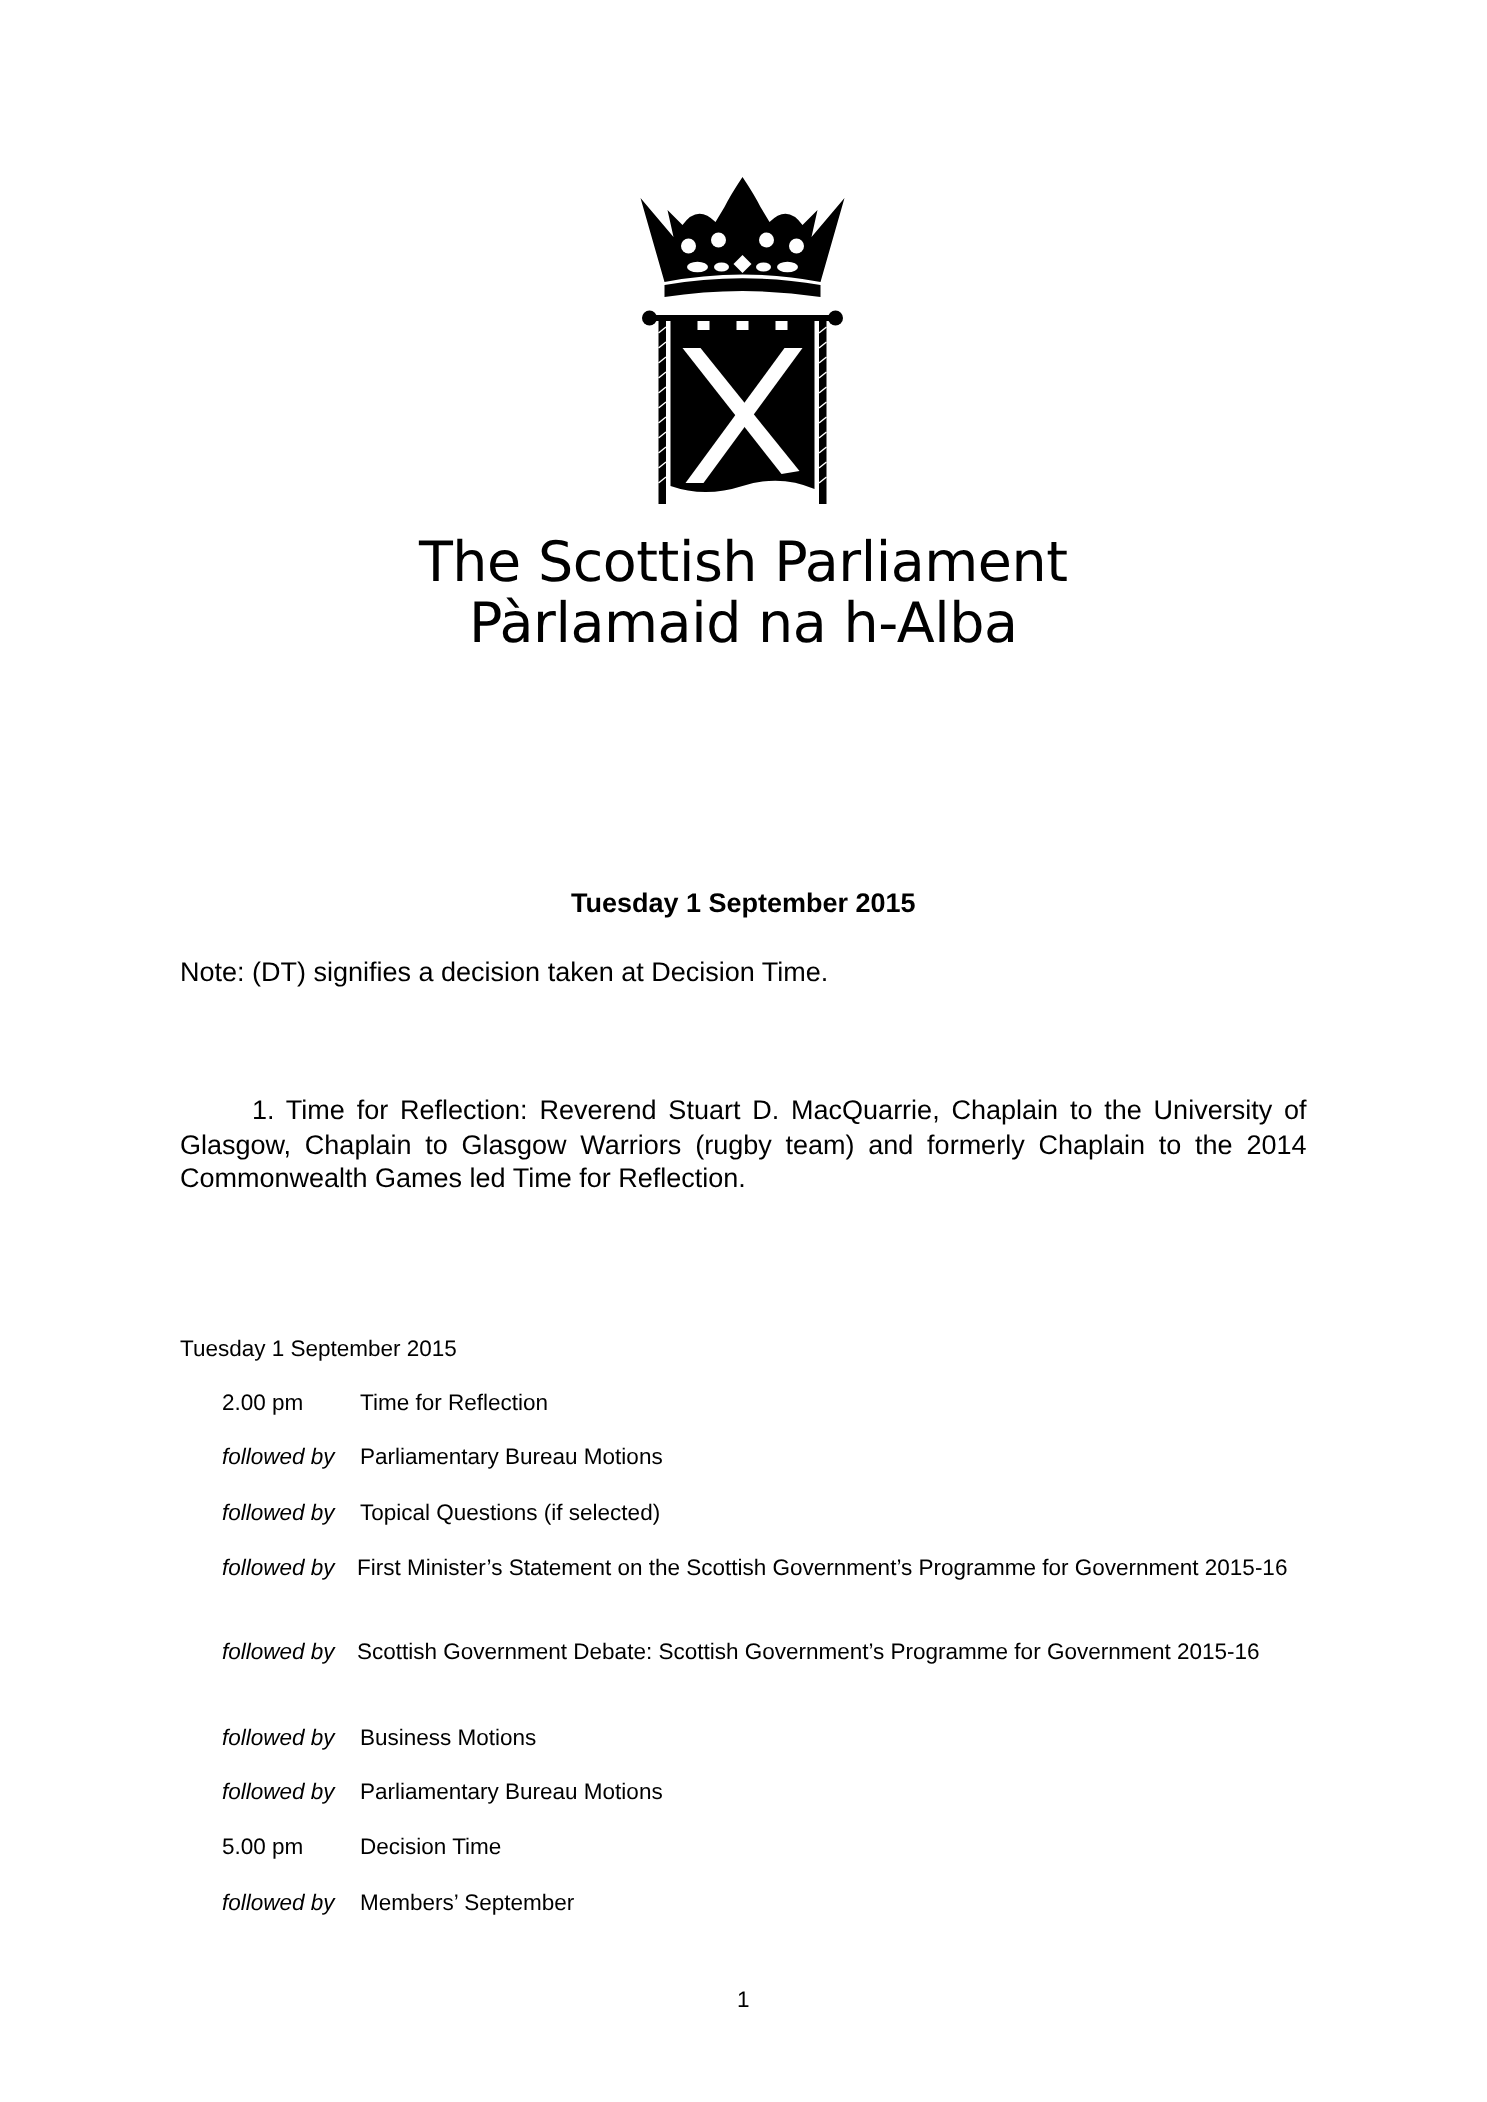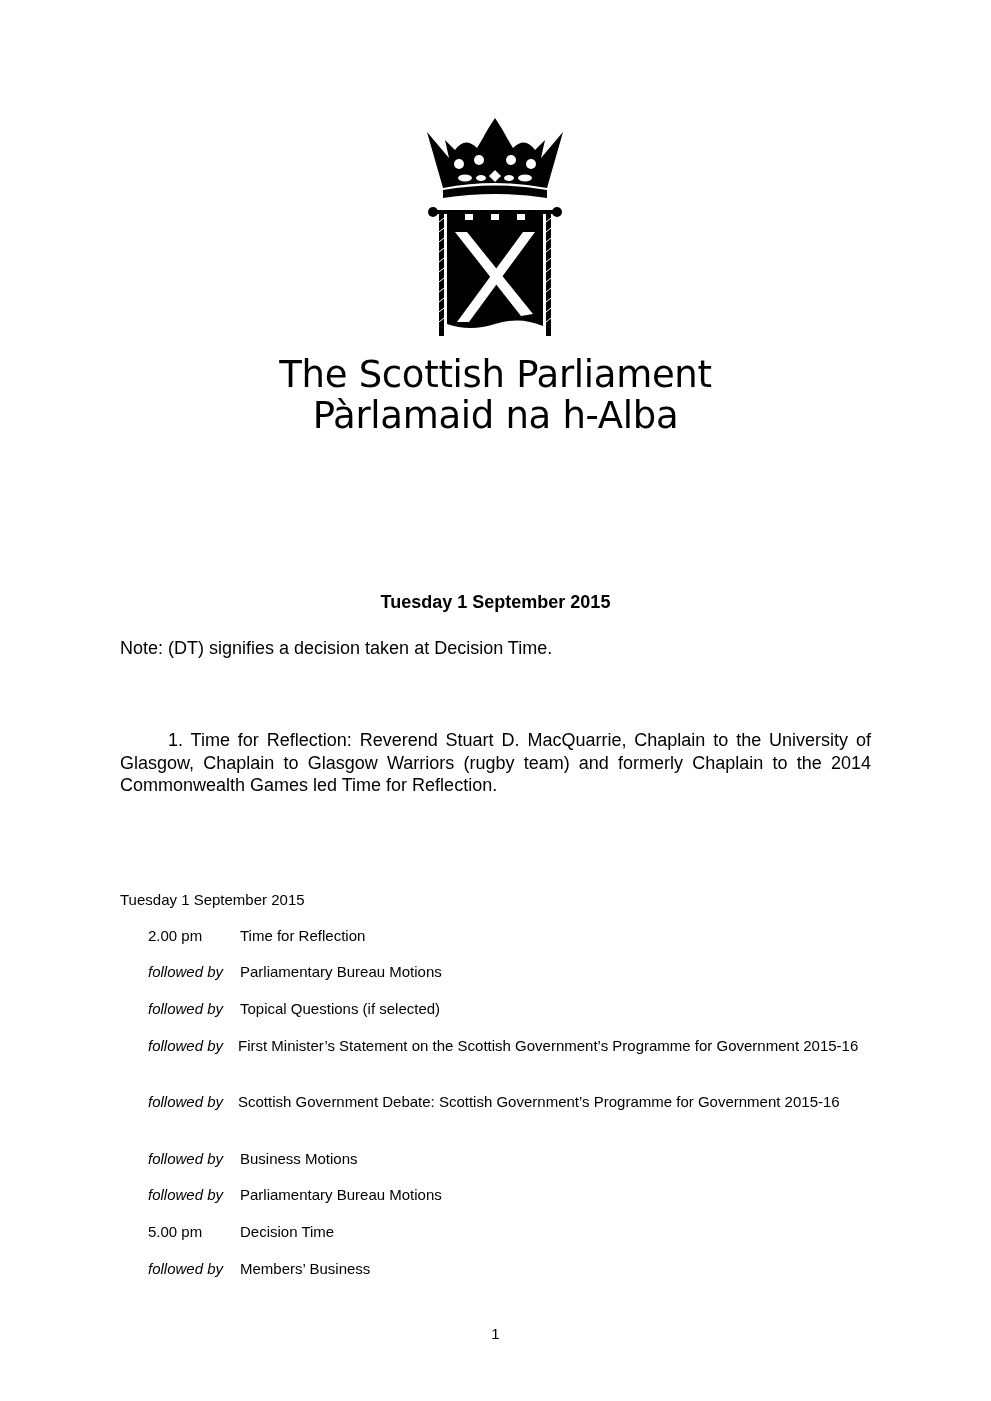--- a/index.html
+++ b/index.html
@@ -120,17 +120,17 @@
   <div class="row" style="top:1185px">
     <span class="t it">followed by</span>
     <span class="d">Parliamentary Bureau Motions</span>
   </div>
   <div class="row" style="top:1222px">
     <span class="t">5.00 pm</span>
     <span class="d">Decision Time</span>
   </div>
   <div class="row" style="top:1259px">
     <span class="t it">followed by</span>
-    <span class="d">Members’ Business</span>
+    <span class="d">Members’ September</span>
   </div>
 
   <div class="pnum">1</div>
 </div>
 
 </body></html>

